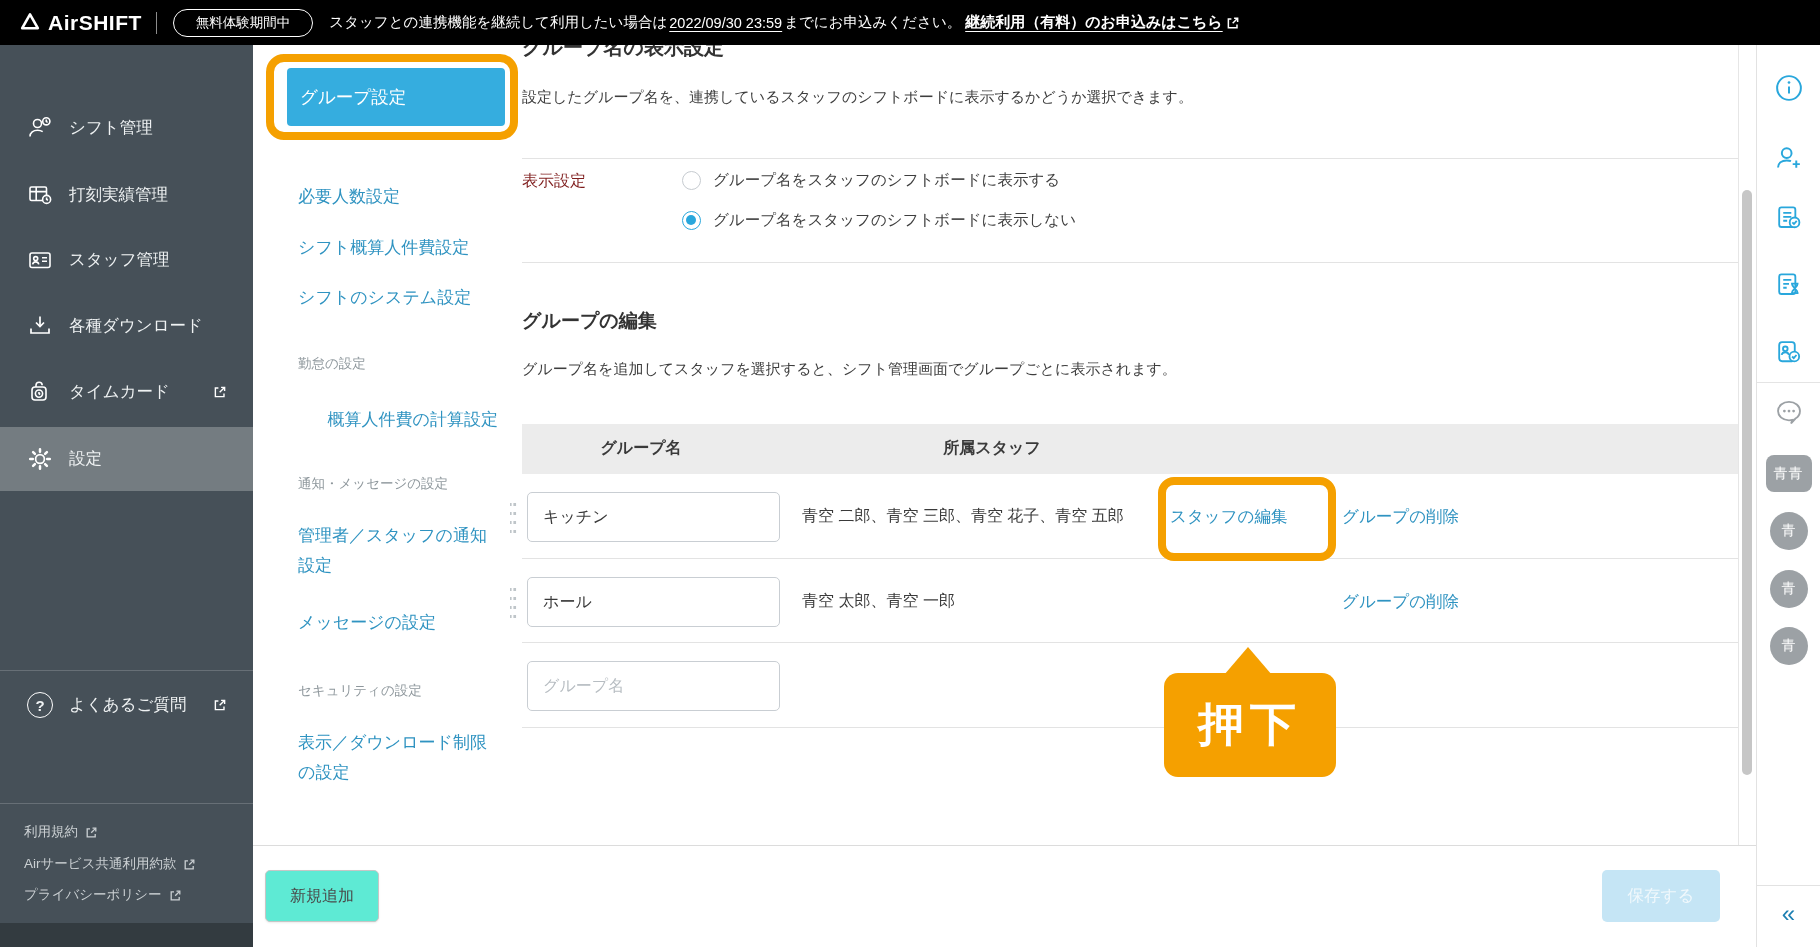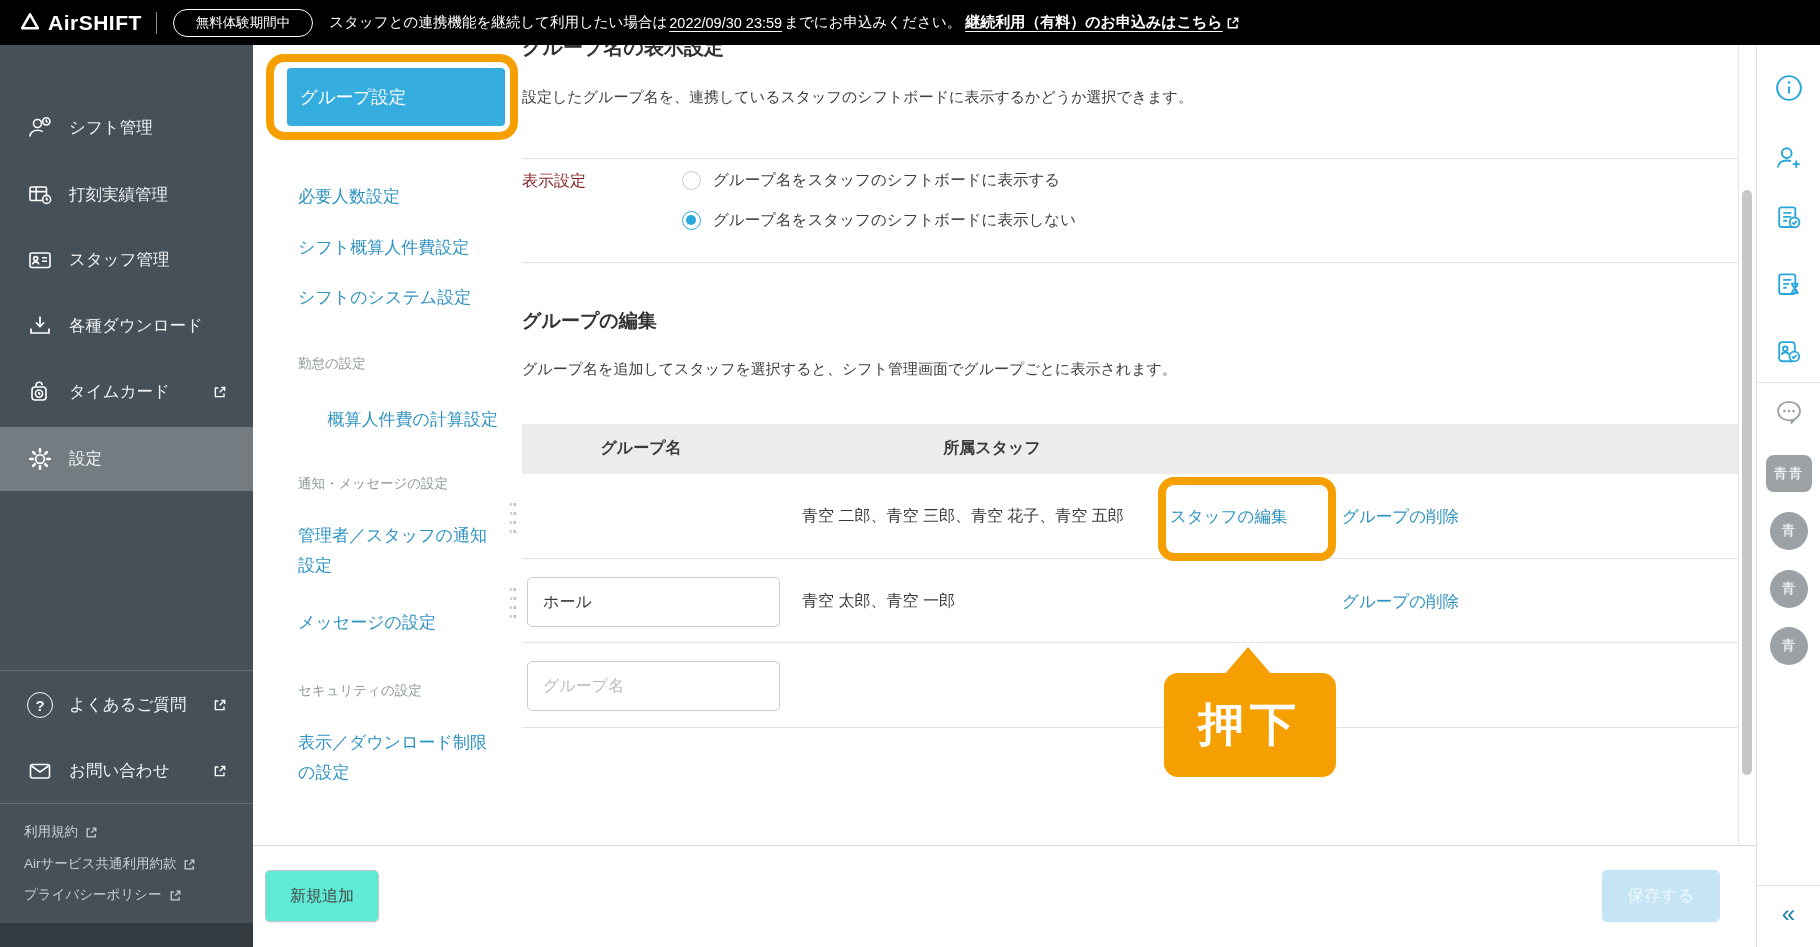--- a/index.html
+++ b/index.html
@@ -106,20 +106,21 @@
     <div class="m-h2" style="top:308px;">グループの編集</div>
     <div class="m-desc" style="top:360px;">グループ名を追加してスタッフを選択すると、シフト管理画面でグループごとに表示されます。</div>
 
     <div class="thead">
       <div class="th" style="left:29px;">グループ名</div>
       <div class="th" style="left:380px;">所属スタッフ</div>
     </div>
 
     <div class="trow" style="top:474px;height:85px;">
       <div class="drag"></div>
+      <input class="g-input" value="キッチン" style="">
       <div class="staff">青空 二郎、青空 三郎、青空 花子、青空 五郎</div>
       <div class="tlink link-edit">スタッフの編集</div>
       <div class="tlink link-del">グループの削除</div>
       <div class="edit-ring"></div>
     </div>
 
     <div class="trow" style="top:559px;height:84px;">
       <div class="drag"></div>
       <input class="g-input" value="ホール" style="">
       <div class="staff">青空 太郎、青空 一郎</div>
@@ -249,36 +250,20 @@
       <span>よくあるご質問</span>
       <svg class="ext" width="14" height="14" viewBox="0 0 13 13">
           <g fill="none" stroke="#fff" stroke-width="1.3">
             <path d="M5 2.8H2.2v8h8V8"></path>
             <path d="M7.5 2.2h3.3v3.3"></path>
             <path d="M10.6 2.4L6.2 6.8"></path>
           </g>
         </svg>
     </div>
 
-    <div class="side-item" style="top:708px;">
-      <svg class="s-ic" viewBox="0 0 26 26">
-          <g fill="none" stroke="#fff" stroke-width="1.6">
-            <rect x="3.5" y="6.5" width="19" height="13.5" rx="2"></rect>
-            <path d="M4.5 8l8.5 6 8.5-6"></path>
-          </g>
-        </svg>
-      <span>お問い合わせ</span>
-      <svg class="ext" width="14" height="14" viewBox="0 0 13 13">
-          <g fill="none" stroke="#fff" stroke-width="1.3">
-            <path d="M5 2.8H2.2v8h8V8"></path>
-            <path d="M7.5 2.2h3.3v3.3"></path>
-            <path d="M10.6 2.4L6.2 6.8"></path>
-          </g>
-        </svg>
-    </div>
 
     <div class="side-div" style="top:758px;"></div>
 
     <div class="legal" style="top:776px;">
       <span>利用規約</span>
       <svg width="13" height="13" viewBox="0 0 13 13">
           <g fill="none" stroke="#CBD0D3" stroke-width="1.3">
             <path d="M5 2.8H2.2v8h8V8"></path>
             <path d="M7.5 2.2h3.3v3.3"></path>
             <path d="M10.6 2.4L6.2 6.8"></path>

